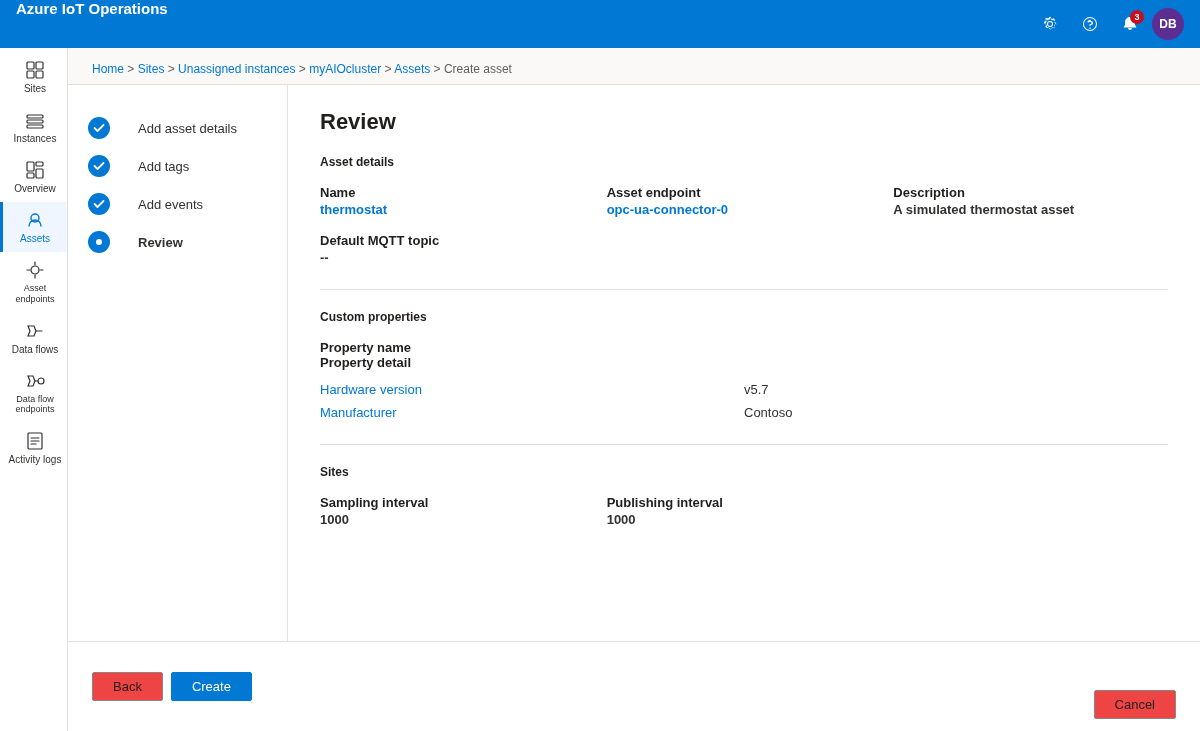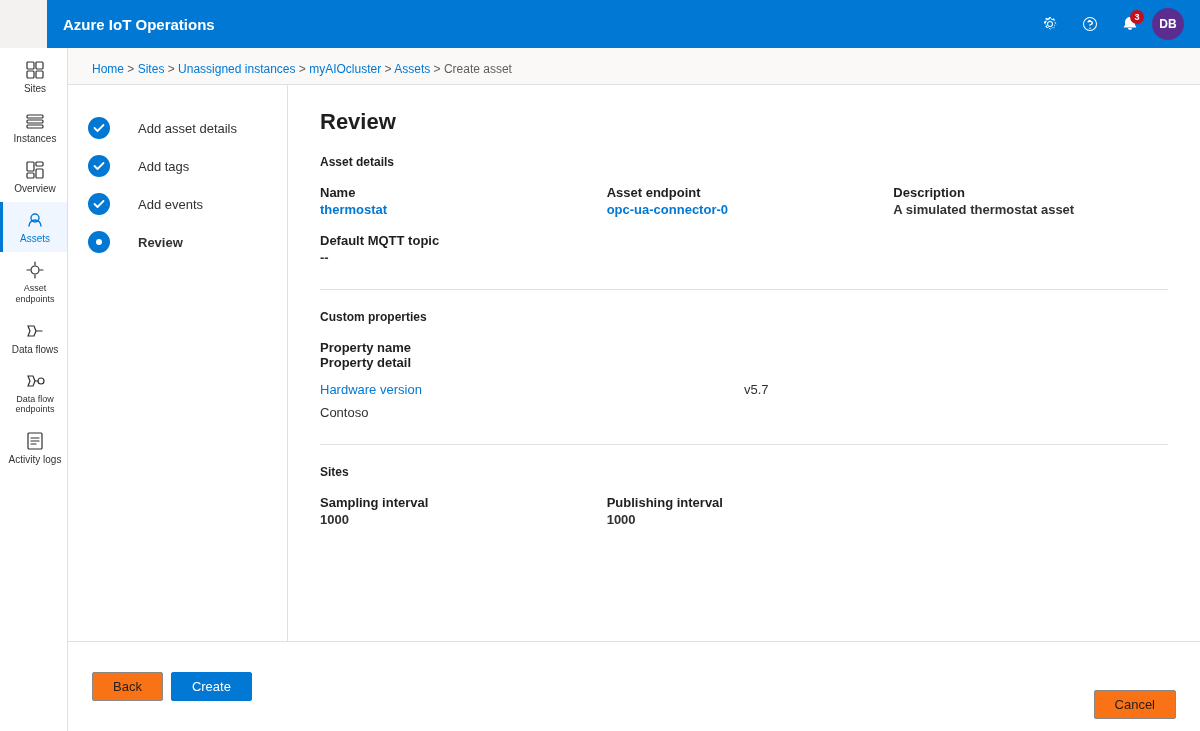--- a/index.html
+++ b/index.html
@@ -4,24 +4,22 @@
   <style>
     * { box-sizing: border-box; margin: 0; padding: 0; }
     body { font-family: 'Segoe UI', sans-serif; font-size: 13px; background: #f3f2f1; display: flex; flex-direction: column; height: 731px; overflow: hidden; }
 
     
     .topbar {
       background: #0078d4;
       color: white;
       height: 48px;
       display: flex;
-      align-items: center;
       padding: 0 16px;
       flex-shrink: 0;
-      margin-left: 47px;
     }
     .topbar-title {
       font-size: 15px;
       font-weight: 600;
       color: white;
       flex: 1;
     }
     .topbar-icons {
       display: flex;
       align-items: center;
@@ -261,21 +259,21 @@
       flex-shrink: 0;
     }
     .btn {
       padding: 6px 20px;
       font-size: 13px;
       border-radius: 2px;
       cursor: pointer;
       font-family: 'Segoe UI', sans-serif;
       font-weight: 400;
       border: 1px solid #8a8886;
-      background: #f97316;
+      background: #ef4444;
       color: #201f1e;
     }
     .btn-primary {
       background: #0078d4;
       color: white;
       border-color: #0078d4;
     }
     .btn-cancel {
       margin-left: auto;
       margin-top: 36px;
@@ -479,20 +477,21 @@
         <div class="table-header-row">
           <div class="table-header-cell">Property name</div>
           <div class="table-header-cell">Property detail</div>
         </div>
 
         <div class="table-data-row">
           <div class="table-data-cell">Hardware version</div>
           <div class="table-data-cell plain">v5.7</div>
         </div>
         <div class="table-data-row">
+          <div class="table-data-cell">Manufacturer</div>
           <div class="table-data-cell plain">Contoso</div>
         </div>
 
         <hr class="section-divider">
 
         <h2 class="section-title">Sites</h2>
 
         <div class="details-grid">
           <div class="detail-item">
             <div class="detail-label">Sampling interval</div>

